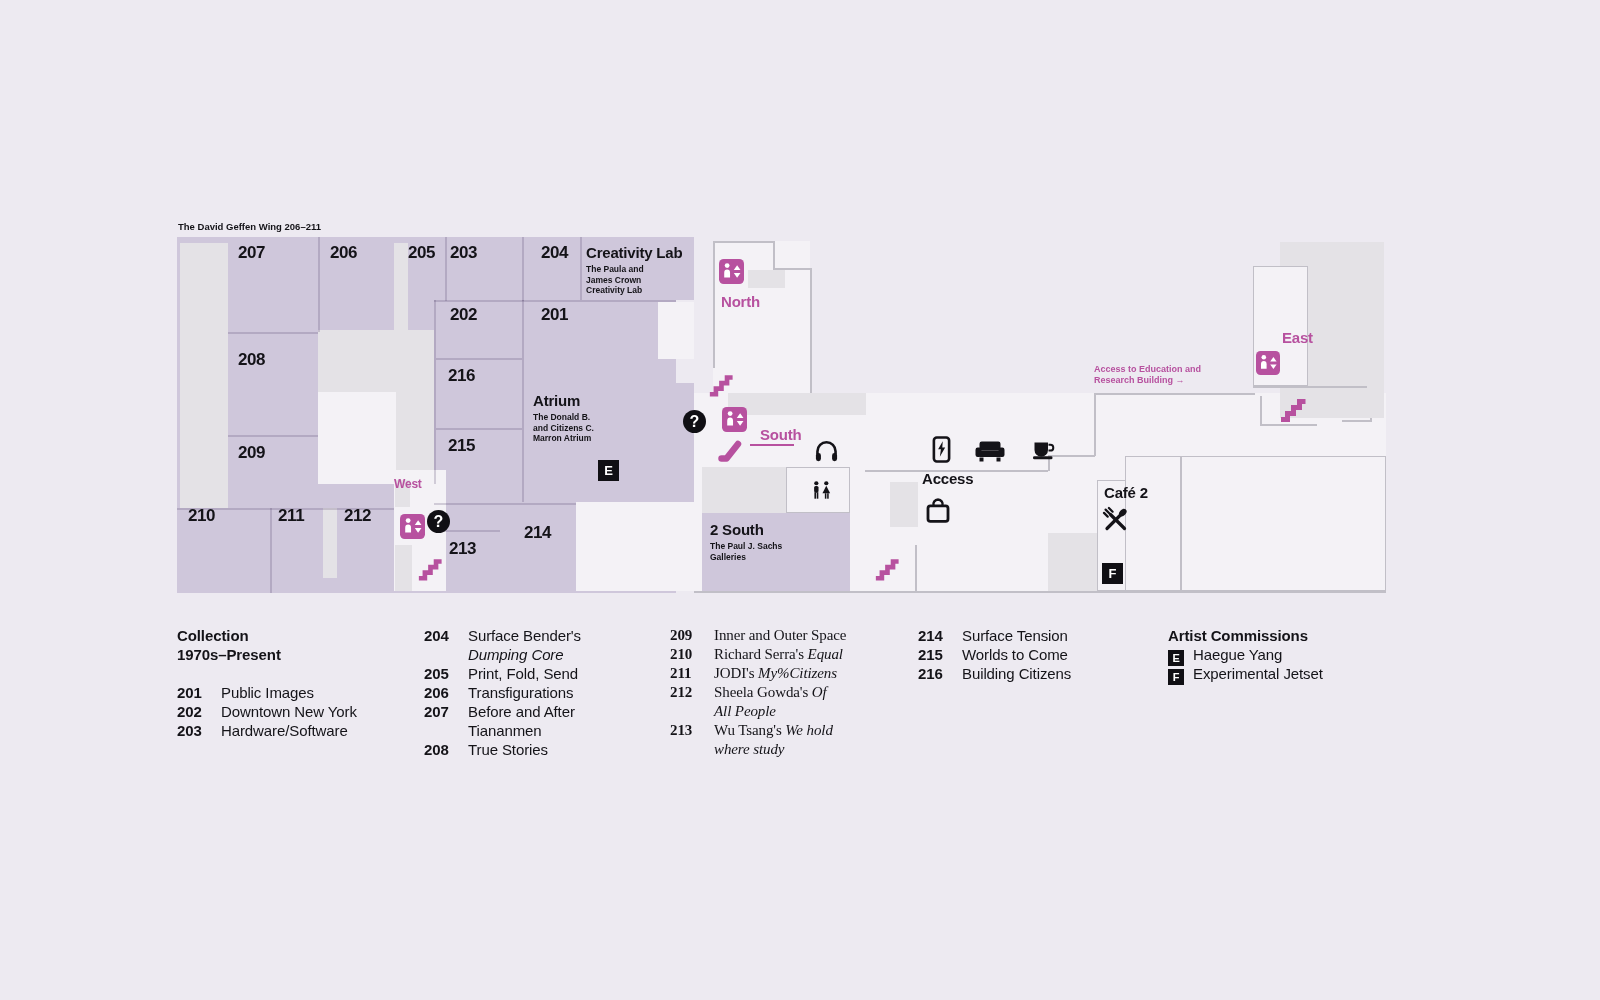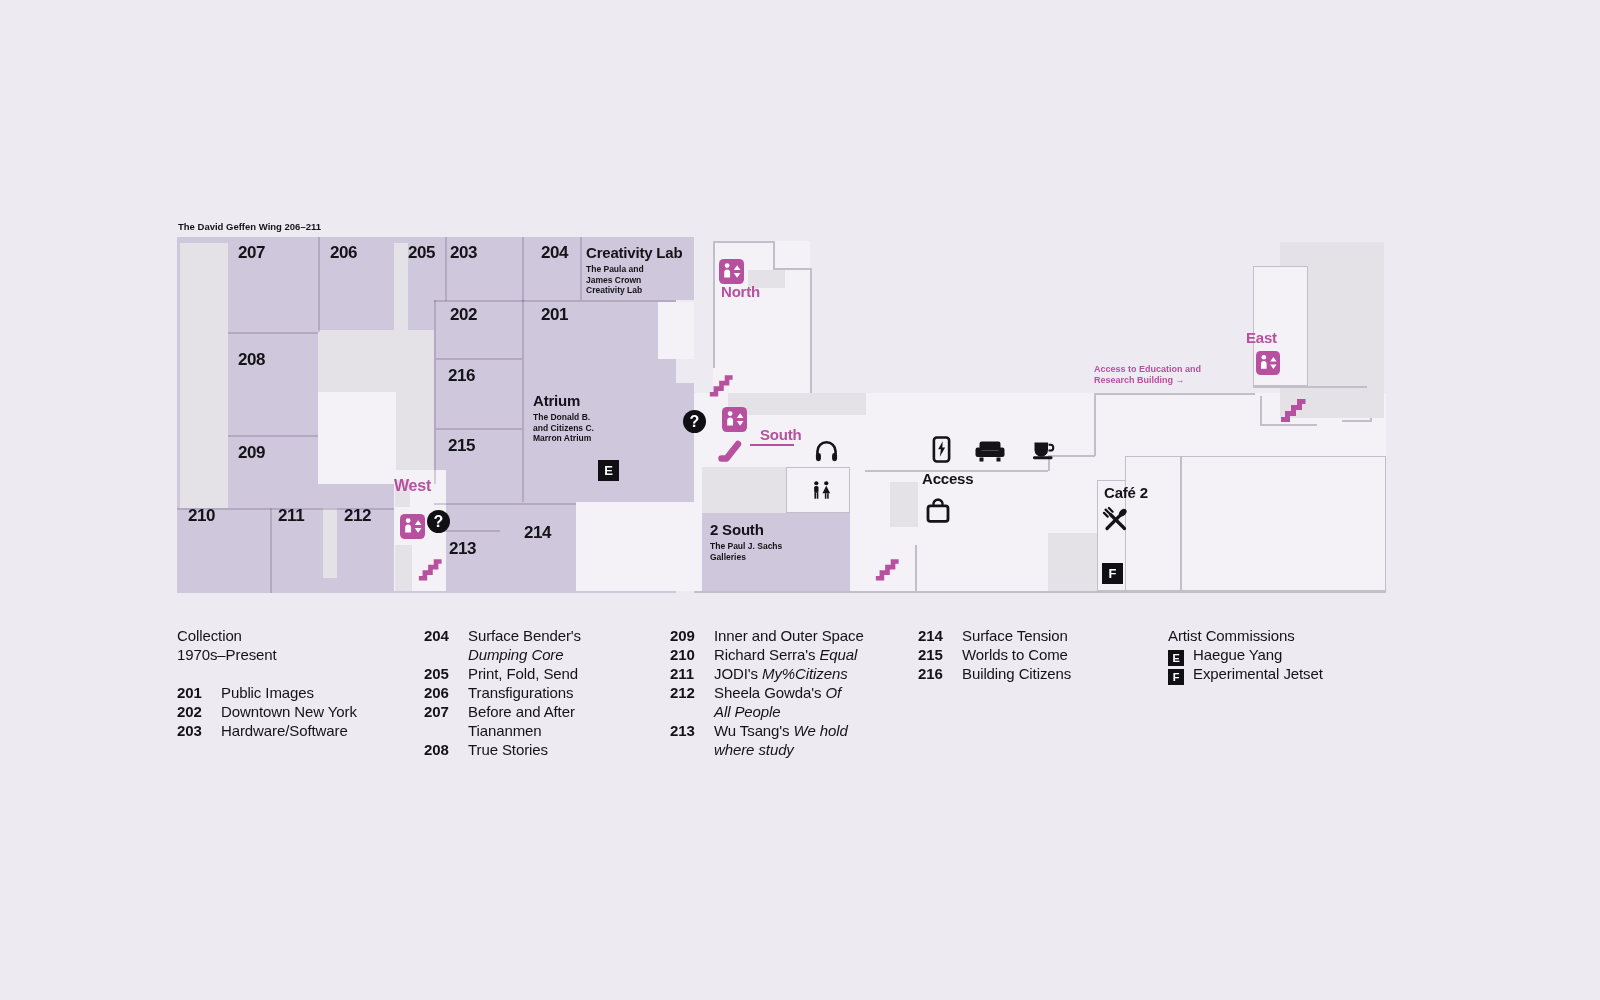--- a/index.html
+++ b/index.html
@@ -13,29 +13,29 @@
   .hl{position:absolute;height:1.5px}
   .vl{position:absolute;width:1.5px}
   .wl{background:rgba(80,62,105,.22)}
   .bl{background:#c1bfc7}
   .wing-title{position:absolute;font-size:9.5px;font-weight:700;letter-spacing:0}
   .room{position:absolute;font-weight:700;font-size:17px;letter-spacing:-.4px;white-space:nowrap}
   .area{position:absolute;white-space:nowrap}
   .area-title{font-weight:700;font-size:15px;letter-spacing:-.2px;line-height:16px}
   .area-sub{font-weight:700;font-size:8.5px;line-height:10.5px;margin-top:3px;letter-spacing:0}
   .dir{position:absolute;color:#b7519f;font-weight:700;font-size:15px;letter-spacing:-.2px;white-space:nowrap}
-  .dir.sm{font-size:16px}
+  .dir.sm{font-size:12px}
   .access{position:absolute;color:#b7519f;font-weight:700;font-size:9px;line-height:11px;white-space:nowrap}
   .badge{position:absolute;background:#100f14;color:#fff;font-weight:700;display:flex;align-items:center;justify-content:center}
   .qmark{background:#100f14;color:#fff;border-radius:50%;font-weight:700;display:flex;align-items:center;justify-content:center}
   .icon{position:absolute;line-height:0}
   .icon svg{width:100%;height:100%;display:block}
   .lg-col{position:absolute;top:626px;font-size:15px;line-height:19px;white-space:nowrap;letter-spacing:-.1px}
   .lg-row{height:19px}
-  .lg-title{font-weight:400}
+  .lg-title{font-weight:700}
   .lg-num{display:inline-block;width:44px;font-weight:700}
   .lg-badge{display:inline-block;width:16px;height:16px;background:#100f14;color:#fff;font-size:11px;font-weight:700;text-align:center;line-height:16px;margin-right:9px;vertical-align:-2px}
   .it{font-style:italic}
 </style>
 </head>
 <body>
 
 <div id="canvas">
 
   <div class="wing-title" style="left:178px;top:221px">The David Geffen Wing 206–211</div>
@@ -137,24 +137,24 @@
       <div>Galleries</div>
     </div>
   </div>
   <div class="area" style="left:922px;top:471px">
     <div class="area-title">Access</div>
   </div>
   <div class="area" style="left:1104px;top:485px">
     <div class="area-title">Café 2</div>
   </div>
   <div class="dir sm" style="left:394px;top:477px">West</div>
-  <div class="dir" style="left:721px;top:283px">North</div>
+  <div class="dir" style="left:721px;top:293px">North</div>
   <div class="dir" style="left:760px;top:426px">South</div>
   <div class="abs" style="left:750px;top:444px;width:44px;height:2px;background:#b7519f"></div>
-  <div class="dir" style="left:1246px;top:329px">East</div>
+  <div class="dir" style="left:1282px;top:329px">East</div>
   <div class="access" style="left:1094px;top:364px">
     <div>Access to Education and</div>
     <div>Research Building →</div>
   </div>
 
   <div id="rooms-layer">
       <div class="room" style="left: 238px; top: 243px;">207</div>
       <div class="room" style="left: 330px; top: 243px;">206</div>
       <div class="room" style="left: 408px; top: 243px;">205</div>
       <div class="room" style="left: 450px; top: 243px;">203</div>
@@ -313,21 +313,21 @@
       </div>
       <div class="lg-col" style="left: 424px;">
         <div class="lg-row"><span class="lg-num">204</span><span>Surface Bender's</span></div>
         <div class="lg-row"><span class="lg-num"></span><span class="it">Dumping Core</span></div>
         <div class="lg-row"><span class="lg-num">205</span><span>Print, Fold, Send</span></div>
         <div class="lg-row"><span class="lg-num">206</span><span>Transfigurations</span></div>
         <div class="lg-row"><span class="lg-num">207</span><span>Before and After</span></div>
         <div class="lg-row"><span class="lg-num"></span><span>Tiananmen</span></div>
         <div class="lg-row"><span class="lg-num">208</span><span>True Stories</span></div>
       </div>
-      <div class="lg-col" style="left: 670px;">
+      <div class="lg-col" style="left: 670px; font-family: Liberation Serif, serif;">
         <div class="lg-row"><span class="lg-num">209</span><span>Inner and Outer Space</span></div>
         <div class="lg-row"><span class="lg-num">210</span><span>Richard Serra's </span><span class="it">Equal</span></div>
         <div class="lg-row"><span class="lg-num">211</span><span>JODI's </span><span class="it">My%Citizens</span></div>
         <div class="lg-row"><span class="lg-num">212</span><span>Sheela Gowda's </span><span class="it">Of</span></div>
         <div class="lg-row"><span class="lg-num"></span><span class="it">All People</span></div>
         <div class="lg-row"><span class="lg-num">213</span><span>Wu Tsang's </span><span class="it">We hold</span></div>
         <div class="lg-row"><span class="lg-num"></span><span class="it">where study</span></div>
       </div>
       <div class="lg-col" style="left: 918px;">
         <div class="lg-row"><span class="lg-num">214</span><span>Surface Tension</span></div>

